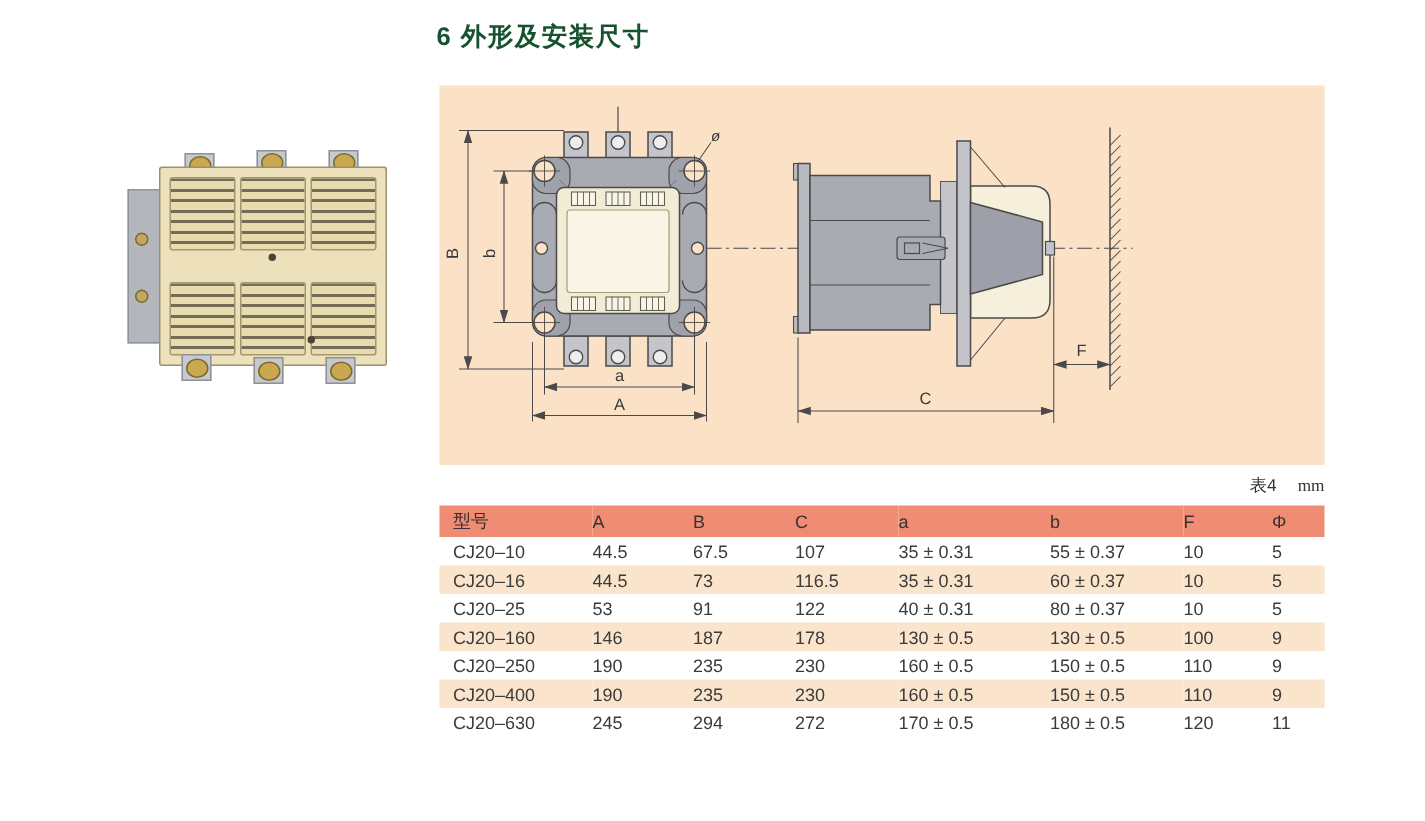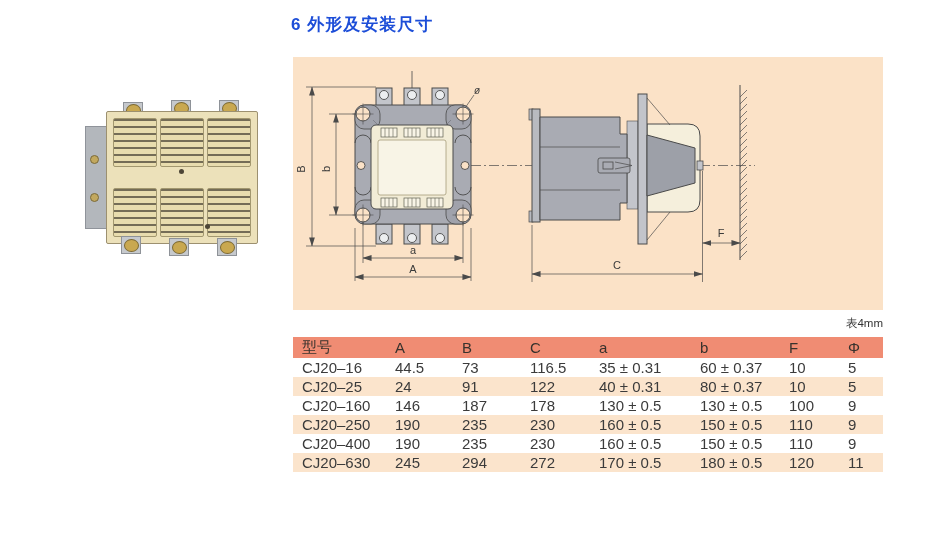--- a/index.html
+++ b/index.html
@@ -4,21 +4,21 @@
 <style>
   html,body{margin:0;padding:0;}
   body{
     width:950px;height:547px;position:relative;overflow:hidden;
     background:#ffffff;
     font-family:"Liberation Sans","DejaVu Sans",sans-serif;
     color:#3a3a3a;
   }
   .page-title{
     position:absolute;left:291px;top:13px;
-    font-size:17px;font-weight:600;color:#1d4ed8;letter-spacing:1px;
+    font-size:17px;font-weight:600;color:#14532d;letter-spacing:1px;
   }
   
   .photo{position:absolute;left:85px;top:100px;width:178px;height:152px;}
   .ph-bracket{position:absolute;left:0;top:26px;width:26px;height:101px;
     background:#b3b7bc;border:1px solid #8f939a;}
   .ph-bracket .dot{position:absolute;width:7px;height:7px;border-radius:50%;
     background:#c2a85e;border:1px solid #7a6a3a;}
   .ph-body{position:absolute;left:21px;top:11px;width:150px;height:131px;
     background:#ece1ba;border:1px solid #9c9070;border-radius:2px;}
   .ph-vent{position:absolute;width:42px;height:47px;border:1px solid #a2976f;border-radius:2px;
@@ -27,25 +27,25 @@
   .ph-term{position:absolute;width:18px;height:16px;background:#c6c9cd;border:1px solid #8e9298;}
   .ph-brass{position:absolute;width:13px;height:11px;border-radius:50%;
     background:#c9a850;border:1px solid #7d6a33;}
   
   .diagram{position:absolute;left:293px;top:57px;width:590px;height:253px;background:#fbe2c7;}
   .diagram svg{display:block;}
   svg text{fill:#3a3a3a;font-family:"Liberation Sans","DejaVu Sans",sans-serif;}
   
   .tbl-note{position:absolute;left:293px;top:316px;width:590px;text-align:right;
     font-size:11.5px;color:#333;}
-  .tbl-note .unit{}
+  .tbl-note .unit{margin-left:14px;font-family:Liberation Serif, serif;}
   table.dims{
     position:absolute;left:293px;top:337px;width:590px;
     border-collapse:collapse;table-layout:fixed;
-    font-size:15px;color:#3b3b3b;
+    font-size:12px;color:#3b3b3b;
   }
   table.dims th{
     background:#f08c73;height:21px;font-weight:normal;text-align:left;
     color:#37322d;padding:0;
   }
   table.dims td{height:19px;padding:0;}
   table.dims th:first-child,table.dims td:first-child{padding-left:9px;}
   table.dims tbody tr:nth-child(even){background:#fbe4cc;}
 </style>
 </head>
@@ -296,32 +296,42 @@
         <th>B</th>
         <th>C</th>
         <th>a</th>
         <th>b</th>
         <th>F</th>
         <th>Φ</th>
       </tr>
     </thead>
   <tbody>
       <tr>
+        <td>CJ20–10</td>
+        <td>44.5</td>
+        <td>67.5</td>
+        <td>107</td>
+        <td>35 ± 0.31</td>
+        <td>55 ± 0.37</td>
+        <td>10</td>
+        <td>5</td>
+      </tr>
+      <tr>
         <td>CJ20–16</td>
         <td>44.5</td>
         <td>73</td>
         <td>116.5</td>
         <td>35 ± 0.31</td>
         <td>60 ± 0.37</td>
         <td>10</td>
         <td>5</td>
       </tr>
       <tr>
         <td>CJ20–25</td>
-        <td>24</td>
+        <td>53</td>
         <td>91</td>
         <td>122</td>
         <td>40 ± 0.31</td>
         <td>80 ± 0.37</td>
         <td>10</td>
         <td>5</td>
       </tr>
       <tr>
         <td>CJ20–160</td>
         <td>146</td>

